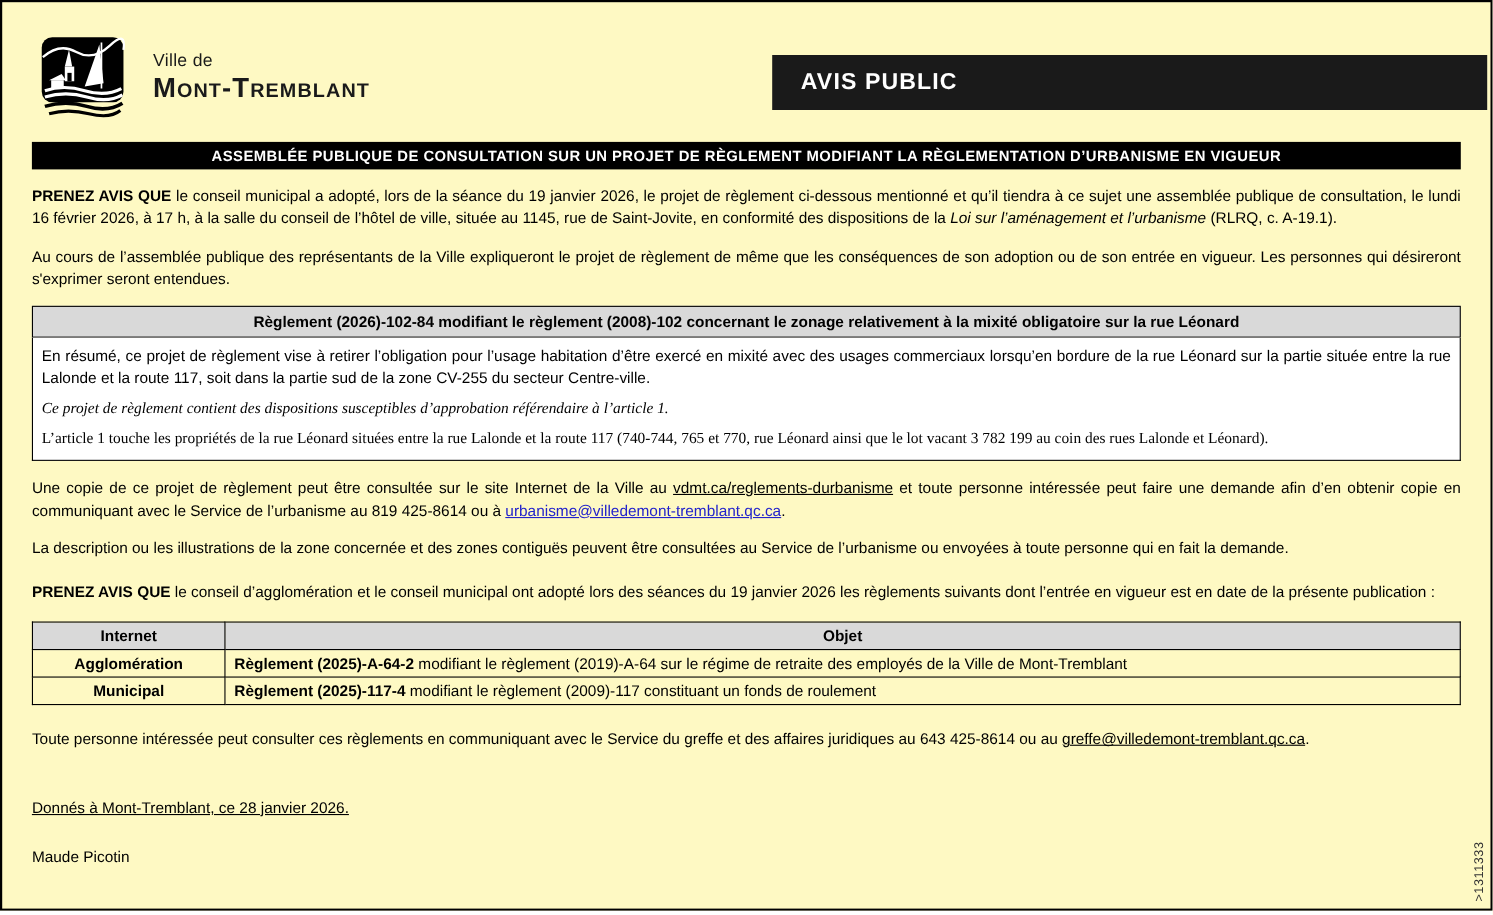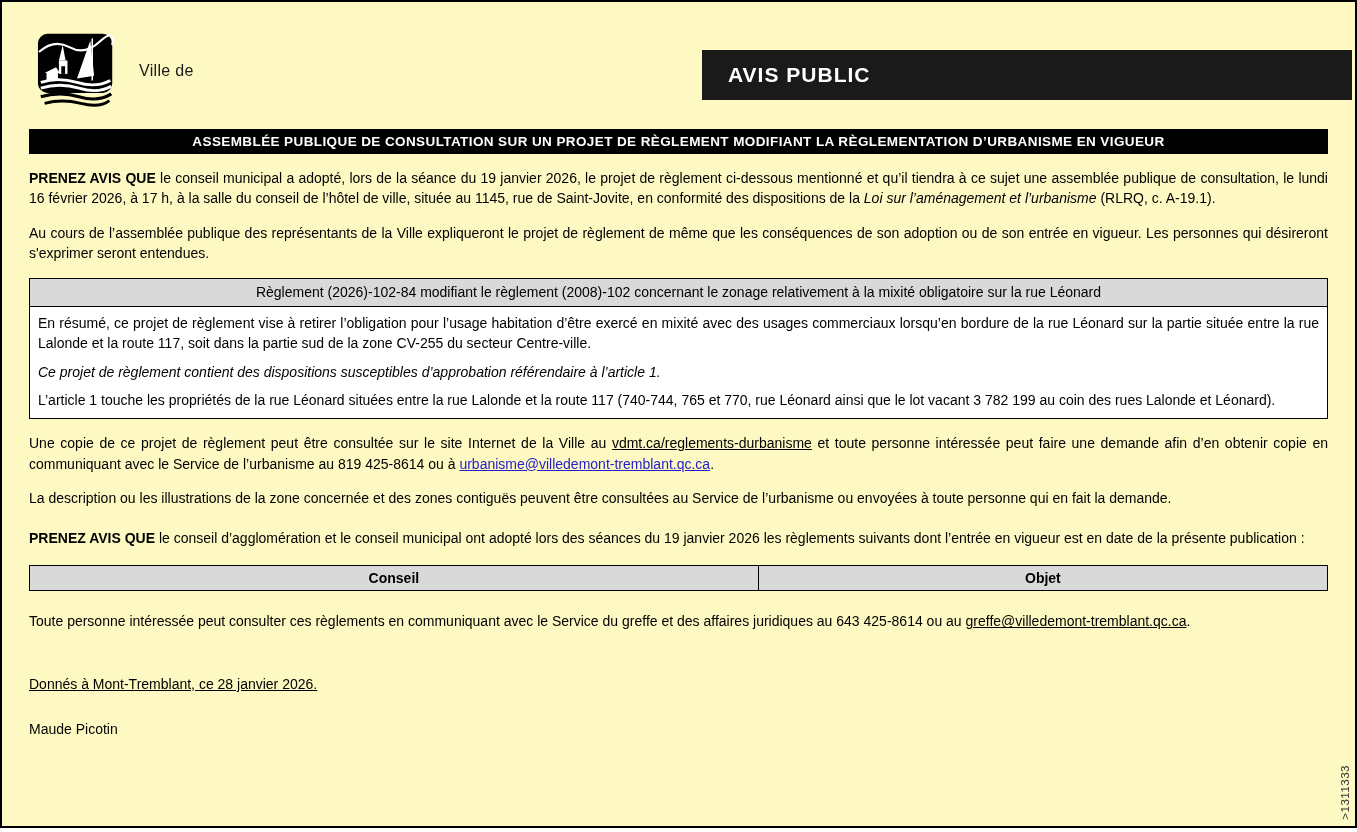--- a/index.html
+++ b/index.html
@@ -42,28 +42,28 @@
   .banner2 { margin-top: 31px; }
 
   p.para { text-align: justify; line-height: 1.45; margin-top: 14px; }
   .b { font-weight: bold; }
   .i { font-style: italic; }
   a.lnk-black { color: #000; }
   a.lnk-blue { color: #2222cc; text-decoration: underline; }
 
   .reg-title-box {
     margin-top: 15px; border: 1px solid #000; background: #d9d9d9;
-    text-align: center; font-weight: normal; padding: 4px 24px; line-height: 1.35;
+    text-align: center; font-weight: bold; padding: 4px 24px; line-height: 1.35;
   }
   .reg-body-box {
     border: 1px solid #000; border-top: none; background: #fff;
     padding: 6px 8px 8px 8px; line-height: 1.45;
   }
   .reg-body-box p { margin-top: 0; text-align: justify; }
-  .reg-body-box p + p { margin-top: 8px; }
+  .reg-body-box p + p { margin-top: 8px; font-family: Liberation Serif, serif; }
 
   
   table.reg-table { width: 100%; border-collapse: collapse; margin-top: 17px; }
   table.reg-table th, table.reg-table td { border: 1px solid #000; padding: 4px 8px; font-size: 14px; }
   table.reg-table th { background: #d9d9d9; font-weight: bold; text-align: center; }
   table.reg-table td.c-conseil { width: 175px; text-align: center; font-weight: bold; }
   table.reg-table td.c-objet { text-align: left; }
 
   
   .dated { margin-top: 44px; text-decoration: underline; }
@@ -92,20 +92,21 @@
         <rect x="10" y="42" width="12" height="8" fill="#fff"></rect>
         <path d="M56 8 L60 45 L42 48 Z" fill="#fff"></path>
         <path d="M58 6 L58 50" stroke="#fff" stroke-width="1.6"></path>
         <path d="M4 52 Q 22 46 42 52 T 77 50" stroke="#fff" stroke-width="3" fill="none"></path>
         <path d="M4 58 Q 24 52 44 58 T 78 56" stroke="#fff" stroke-width="3" fill="none"></path>
         <path d="M4 67 Q 24 61 44 67 T 78 64" stroke="#000" stroke-width="3.4" fill="none"></path>
         <path d="M8 74 Q 26 69 46 74 T 76 71" stroke="#000" stroke-width="3" fill="none"></path>
       </svg>
       <div class="logo-text">
         <div class="line1">Ville de</div>
+        <div class="line2">Mont-Tremblant</div>
       </div>
     </div>
     <div class="avis-bar">
       <span>AVIS PUBLIC</span>
     </div>
   </div>
 
   <div class="content">
 
     <div class="section-banner banner1">
@@ -128,25 +129,33 @@
     <p class="para"><span>Une copie de ce projet de règlement peut être consultée sur le site Internet de la Ville au </span><a href="#" class="lnk-black">vdmt.ca/reglements-durbanisme</a><span> et toute personne intéressée peut faire une demande afin d’en obtenir copie en communiquant avec le Service de l’urbanisme au 819 425-8614 ou à </span><a href="#" class="lnk-blue">urbanisme@villedemont-tremblant.qc.ca</a><span>.</span></p>
 
     <p class="para">La description ou les illustrations de la zone concernée et des zones contiguës peuvent être consultées au Service de l’urbanisme ou envoyées à toute personne qui en fait la demande.</p>
 
 
     <p class="para" style="margin-top:20px"><span class="b">PRENEZ AVIS QUE</span><span> le conseil d’agglomération et le conseil municipal ont adopté lors des séances du 19 janvier 2026 les règlements suivants dont l’entrée en vigueur est en date de la présente publication :</span></p>
 
     <table class="reg-table">
       <thead>
         <tr>
-          <th>Conseil</th>
+          <th>Internet</th>
           <th>Objet</th>
         </tr>
       </thead>
       <tbody>
+        <tr>
+          <td class="c-conseil">Agglomération</td>
+          <td class="c-objet"><span class="b">Règlement (2025)-A-64-2</span><span> modifiant le règlement (2019)-A-64 sur le régime de retraite des employés de la Ville de Mont-Tremblant</span></td>
+        </tr>
+        <tr>
+          <td class="c-conseil">Municipal</td>
+          <td class="c-objet"><span class="b">Règlement (2025)-117-4</span><span> modifiant le règlement (2009)-117 constituant un fonds de roulement</span></td>
+        </tr>
       </tbody>
     </table>
 
     <p class="para" style="margin-top:20px"><span>Toute personne intéressée peut consulter ces règlements en communiquant avec le Service du greffe et des affaires juridiques au 643 425-8614 ou au </span><a href="#" class="lnk-black">greffe@villedemont-tremblant.qc.ca</a><span>.</span></p>
 
     <p class="dated">Donnés à Mont-Tremblant, ce 28 janvier 2026.</p>
 
     <div class="signature">
       <div>Maude Picotin</div>
 

